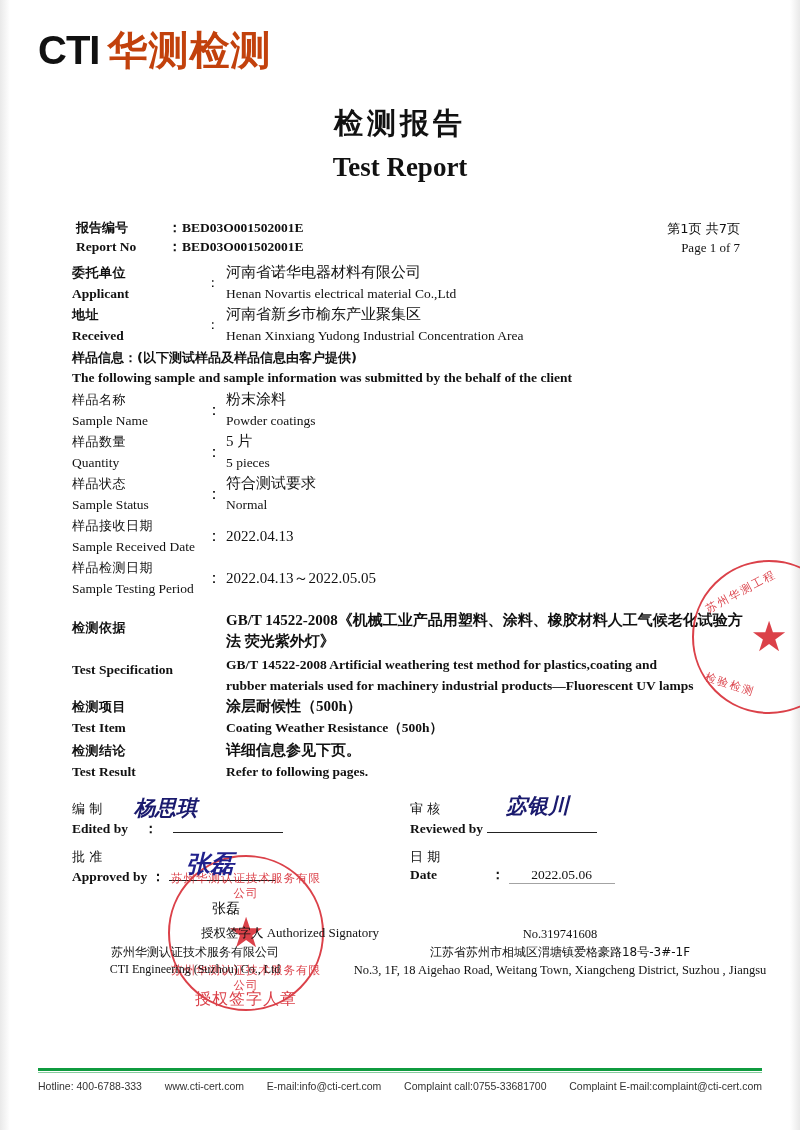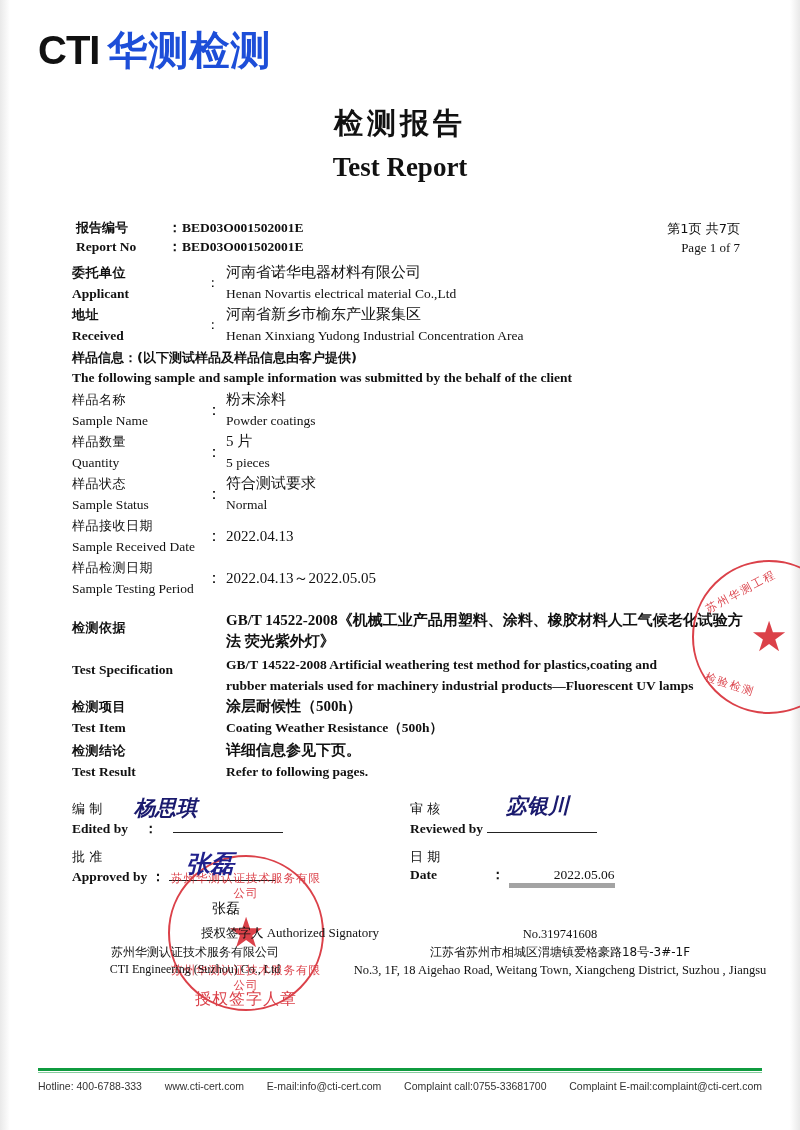--- a/index.html
+++ b/index.html
@@ -36,21 +36,21 @@
     font-weight: bold;
     font-size: 40px;
     letter-spacing: -1px;
     color: #111;
     line-height: 1;
   }
   .logo-cn {
     font-family: "DejaVu Sans", sans-serif;
     font-weight: bold;
     font-size: 40px;
-    color: #1d4ed8;
+    color: #c2410c;
     letter-spacing: 1px;
     line-height: 1;
   }
 
   
   .title-cn {
     position: absolute;
     top: 104px;
     left: 0;
     width: 800px;
@@ -601,21 +601,21 @@
         <span class="sig-lbl-en">：</span>
         <span class="line" style="width:106px"></span>
       </div>
     </div>
 
     <div class="sig-col" style="left:338px; top:48px; width:320px">
       <div class="sig-lbl-cn">日    期</div>
       <div style="display:flex; align-items:baseline; gap:4px">
         <span class="sig-lbl-en">Date</span>
         <span class="sig-lbl-en" style="margin-left:50px">：</span>
-        <span class="line" style="width:106px; text-align:right; border-bottom:5px solid #a3a3a3; height:auto">2022.05.06</span>
+        <span class="line" style="width:106px; text-align:center; border-bottom:1px solid #a3a3a3; height:auto">2022.05.06</span>
       </div>
     </div>
   </div>
 
   <div class="stamp-round" id="stamp-right">
     <div class="txt-top">苏州华测工程</div>
     <div class="star">★</div>
     <div class="txt-bot">检验检测</div>
   </div>
 

